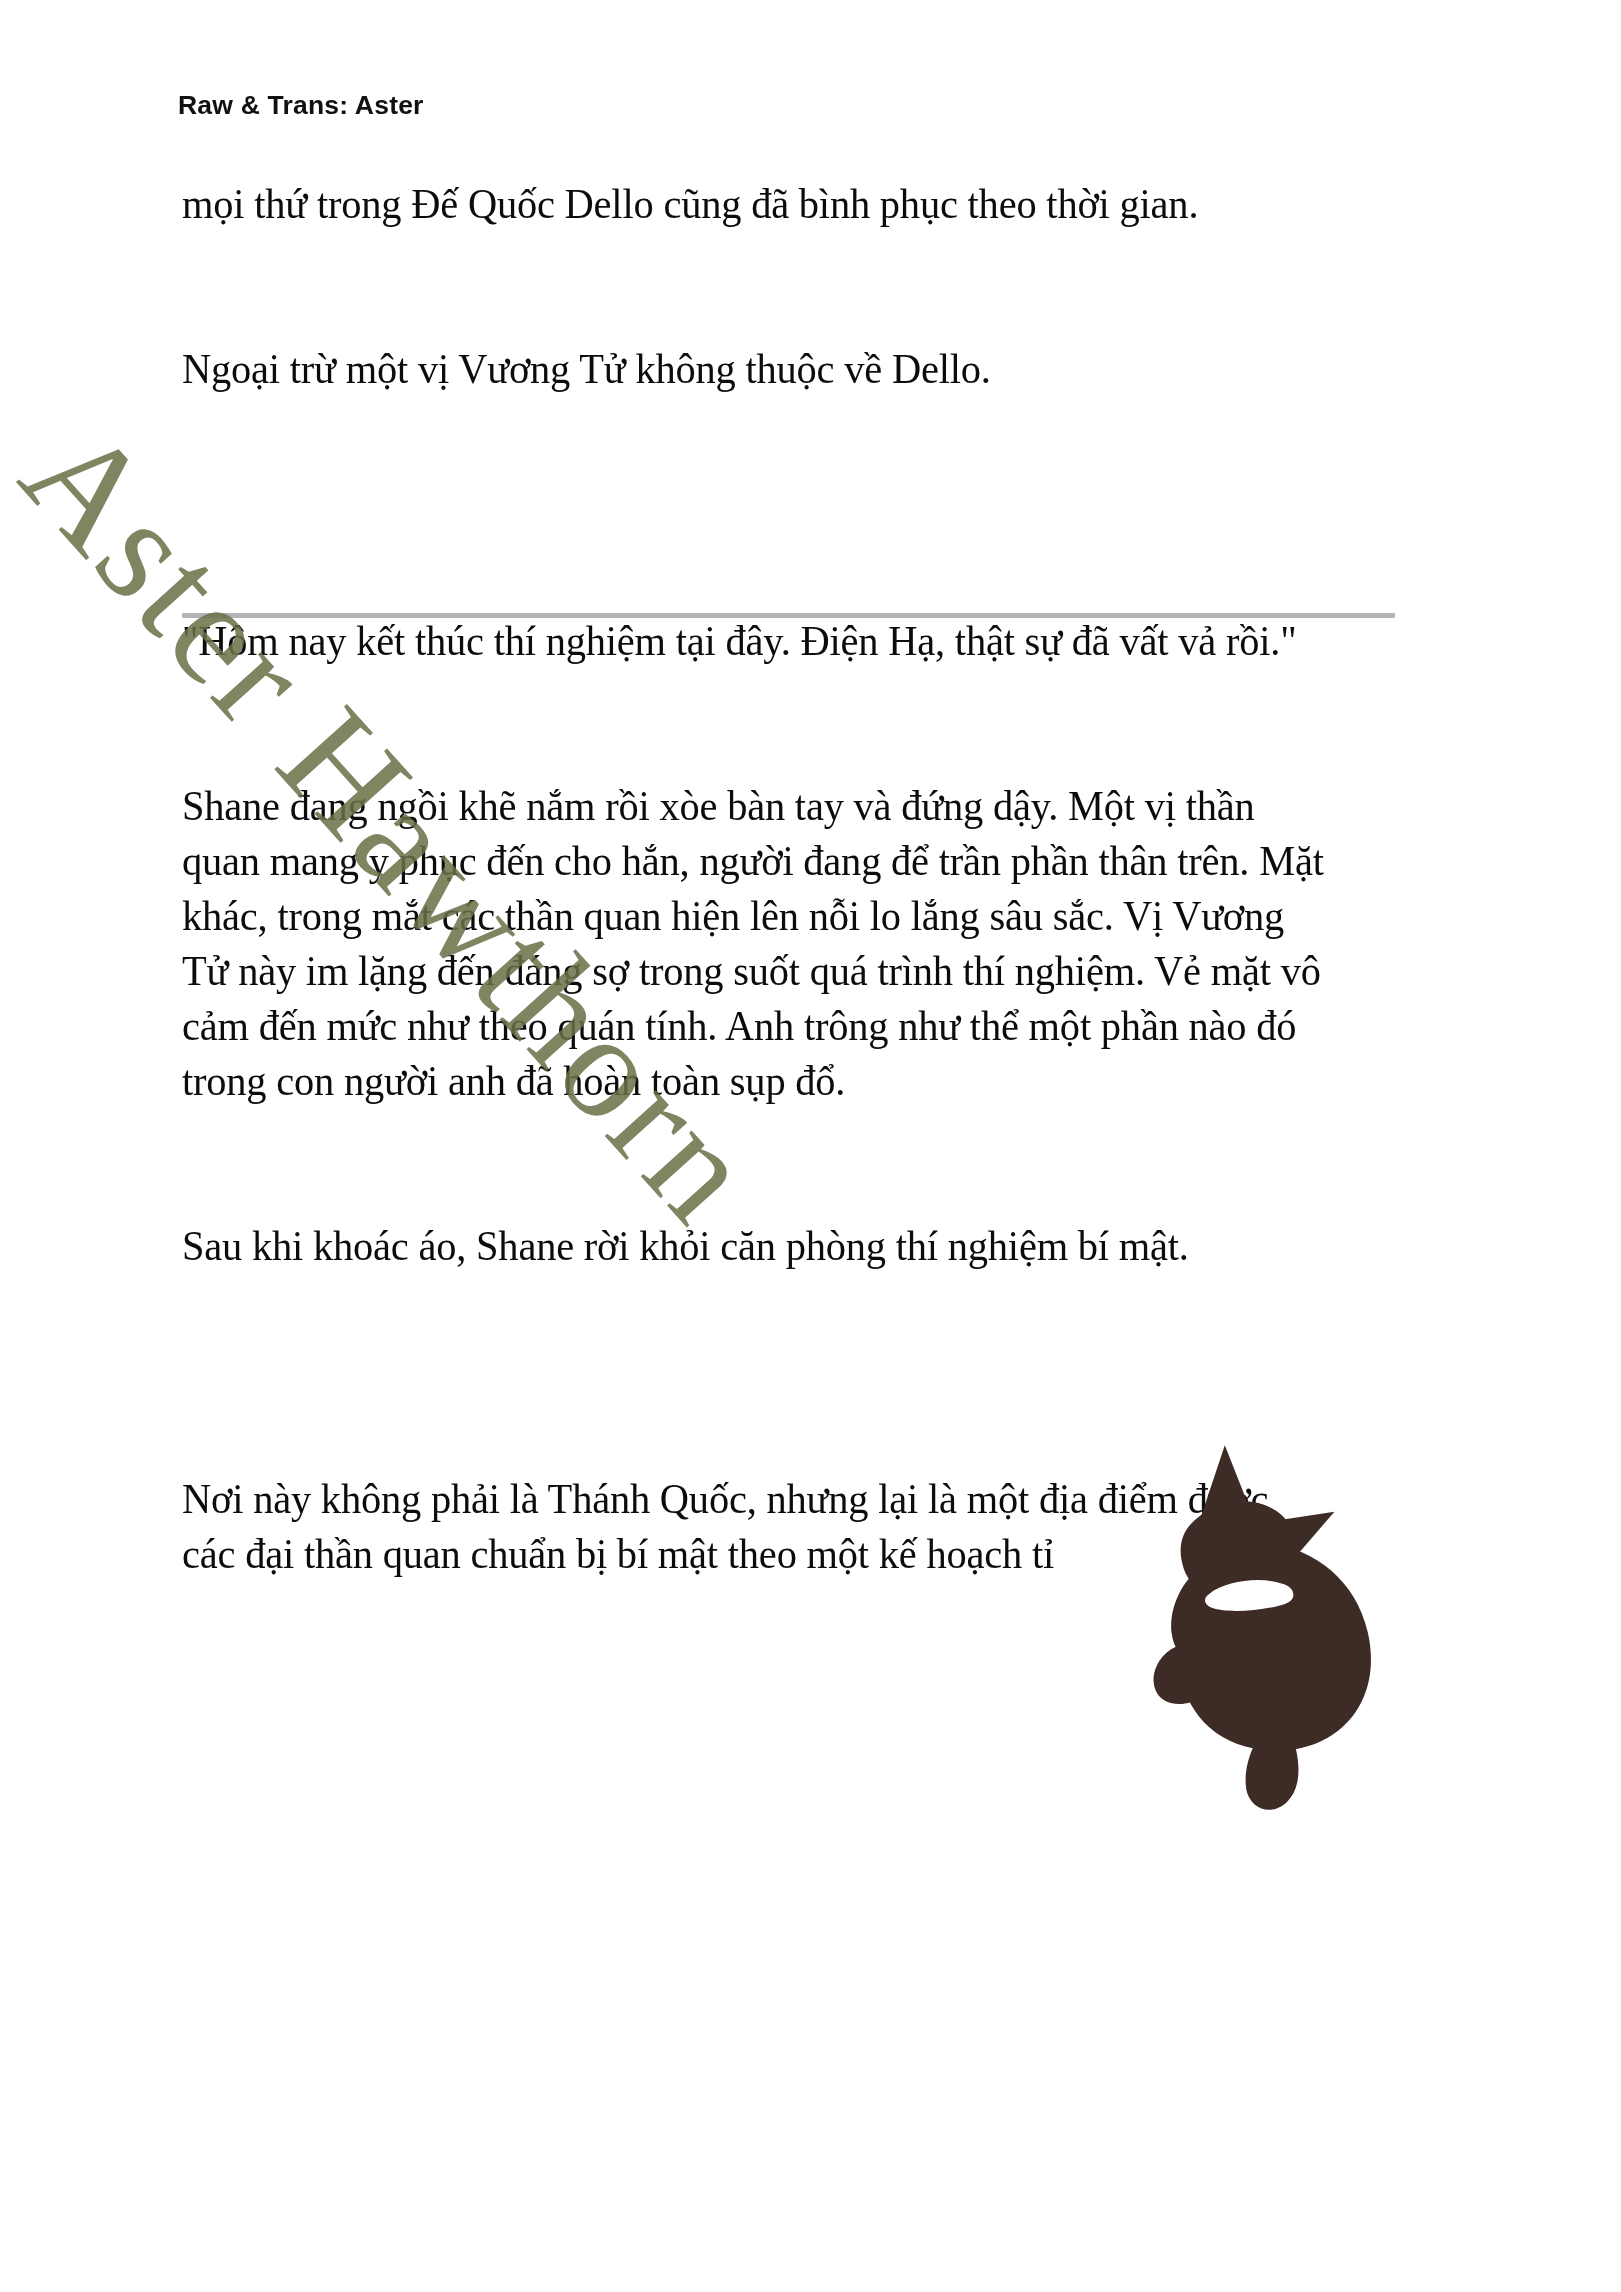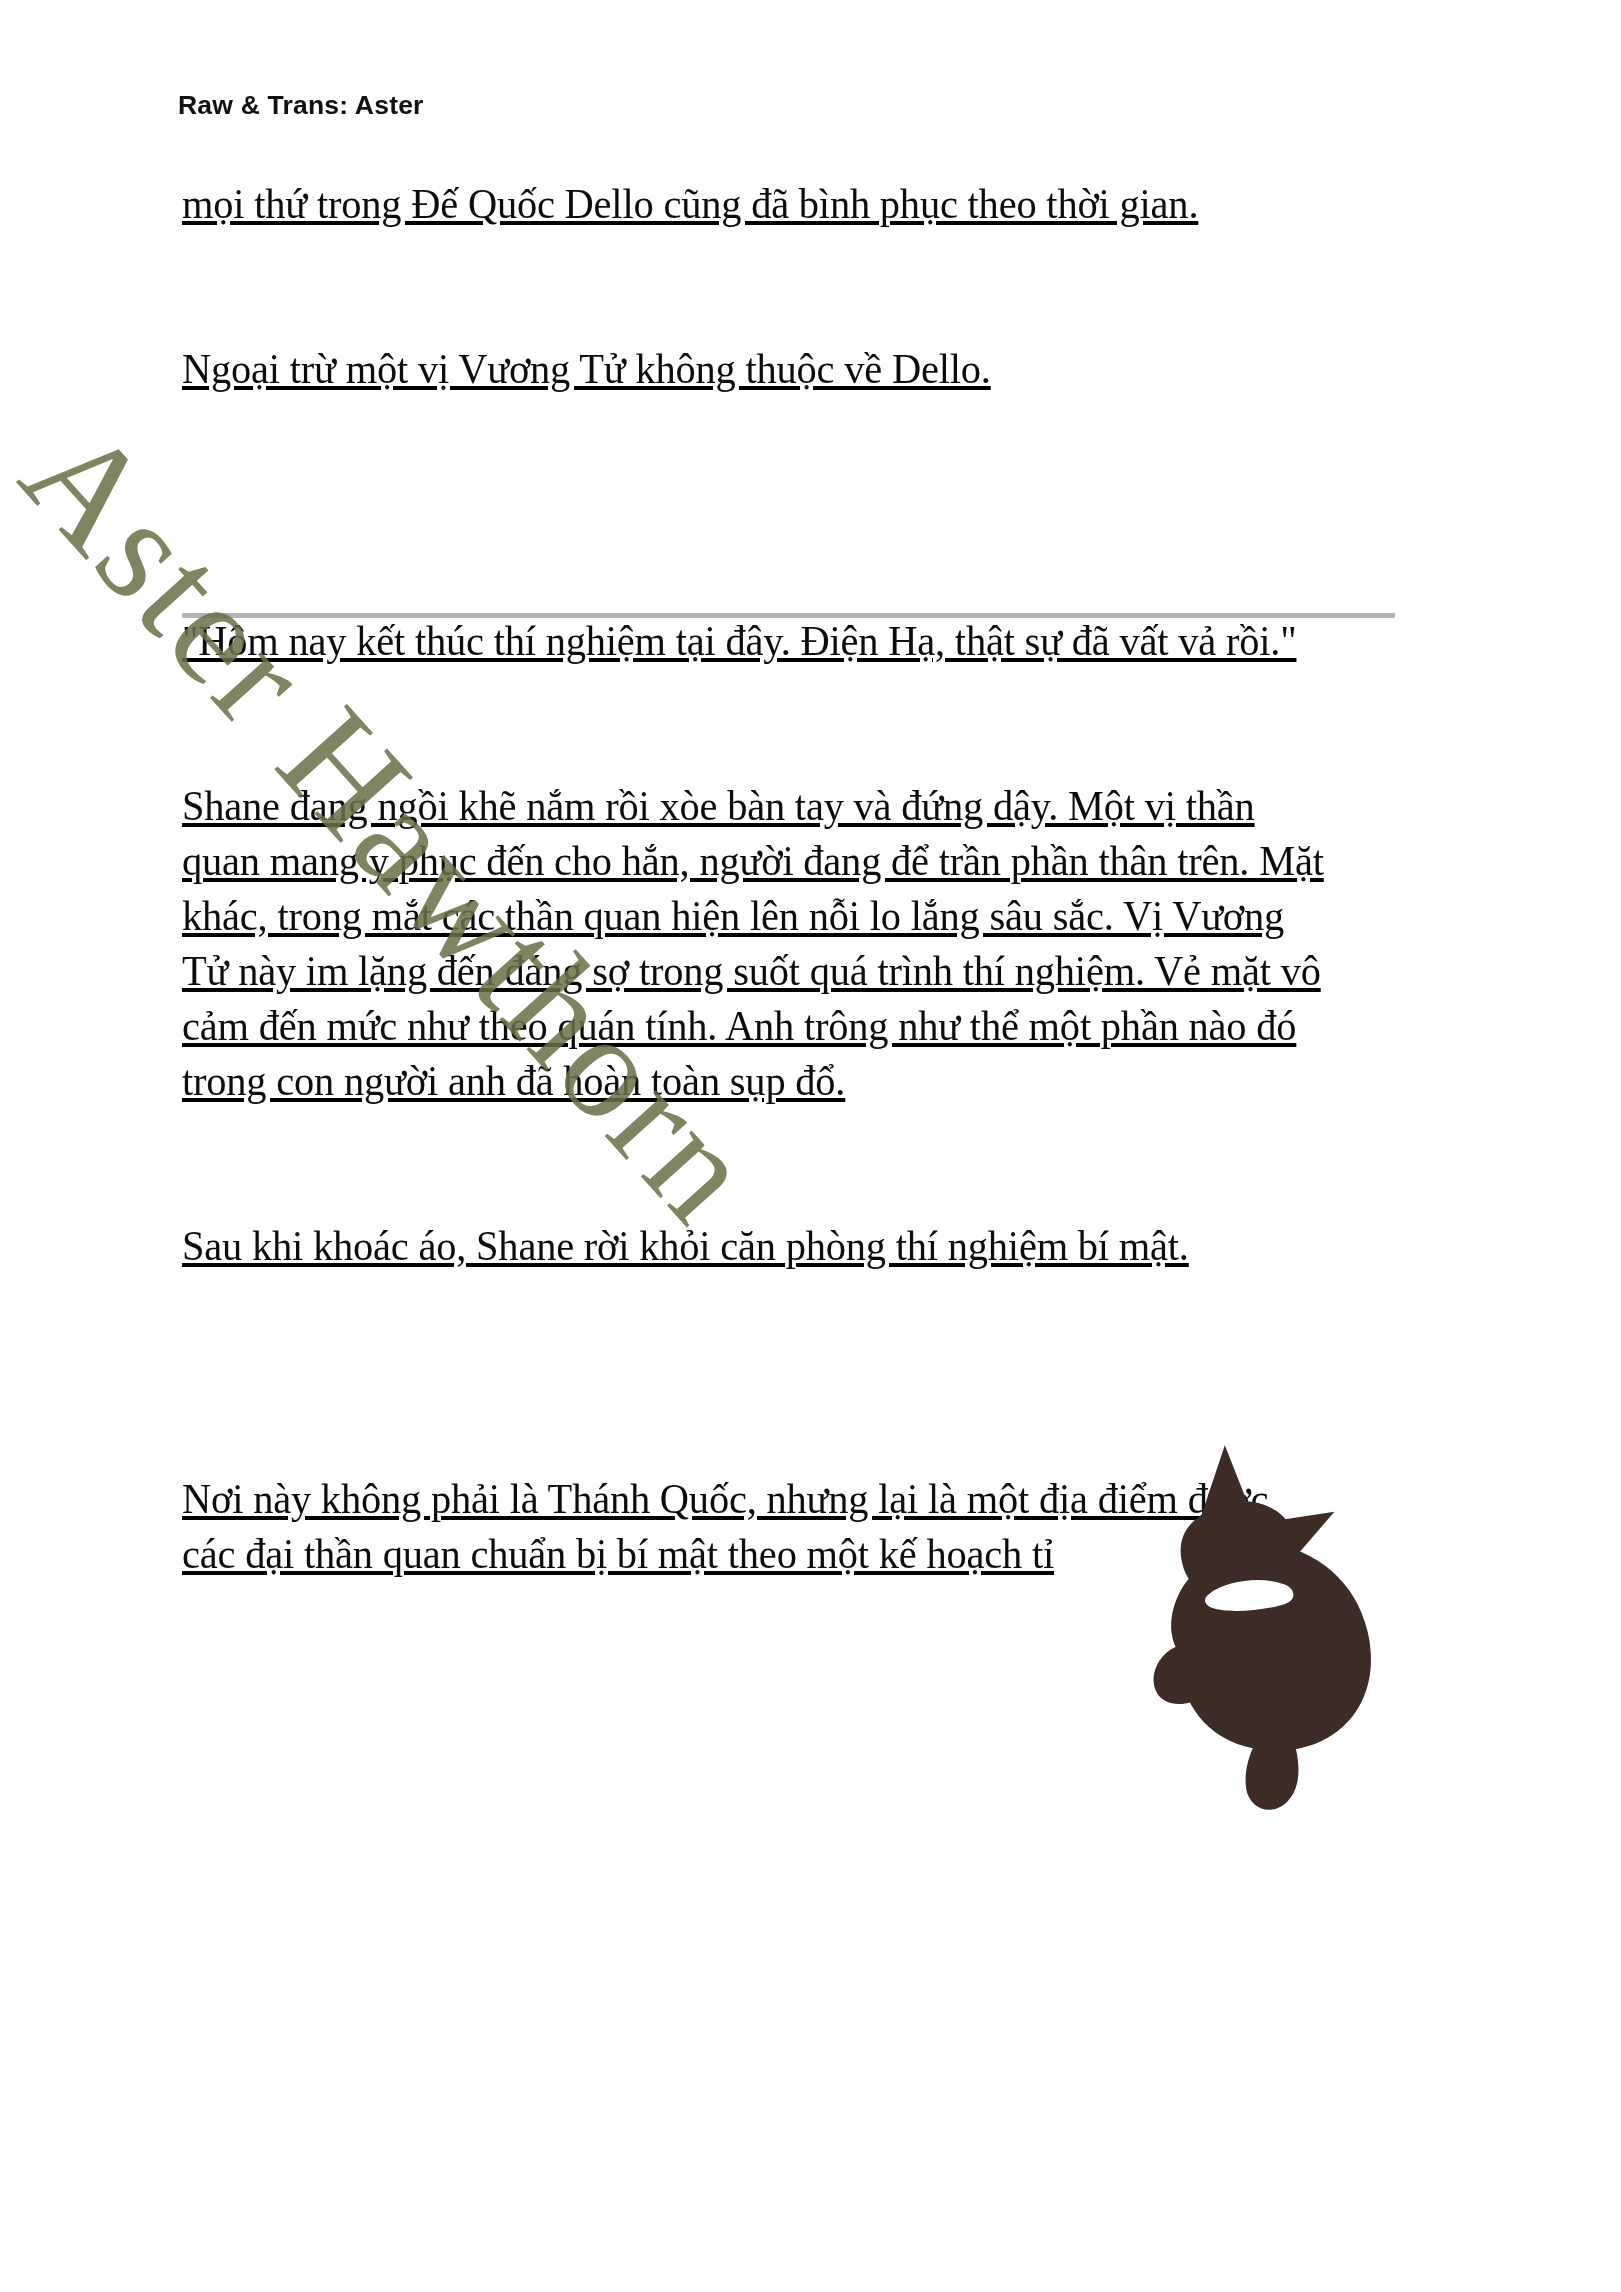--- a/index.html
+++ b/index.html
@@ -31,21 +31,20 @@
     letter-spacing: 0.2px;
     white-space: nowrap;
   }
 
   
   .content {
     position: absolute;
     left: 182px;
     top: 176px;
     width: 1215px;
-    text-decoration: underline;
   }
   .para {
     font-size: 43px;
     line-height: 1.28;
     color: #0c0c0c;
     margin: 0;
     font-family: "Liberation Serif", "DejaVu Serif", serif;
     font-stretch: condensed;
     transform: scaleX(0.94);
     transform-origin: left top;

